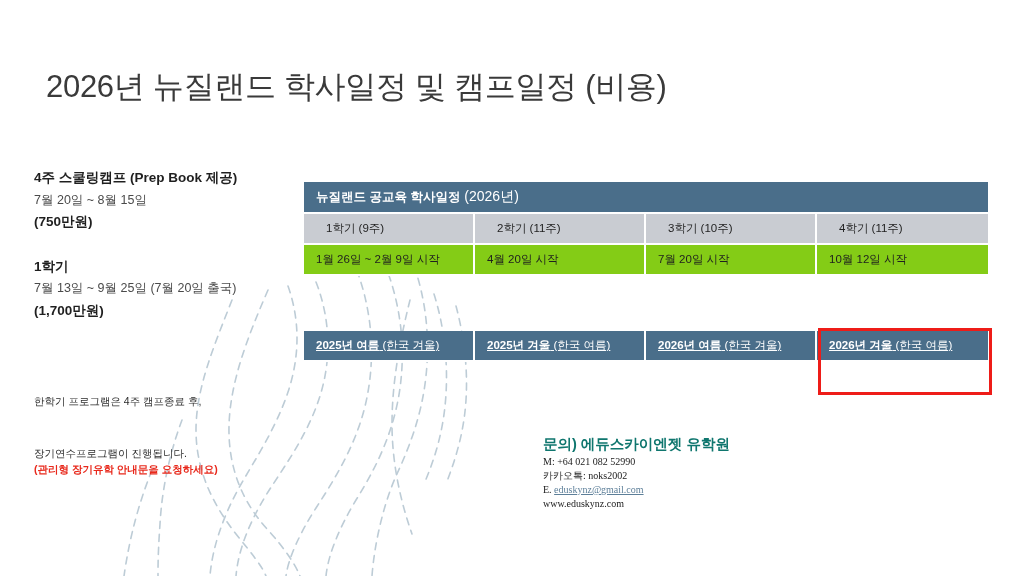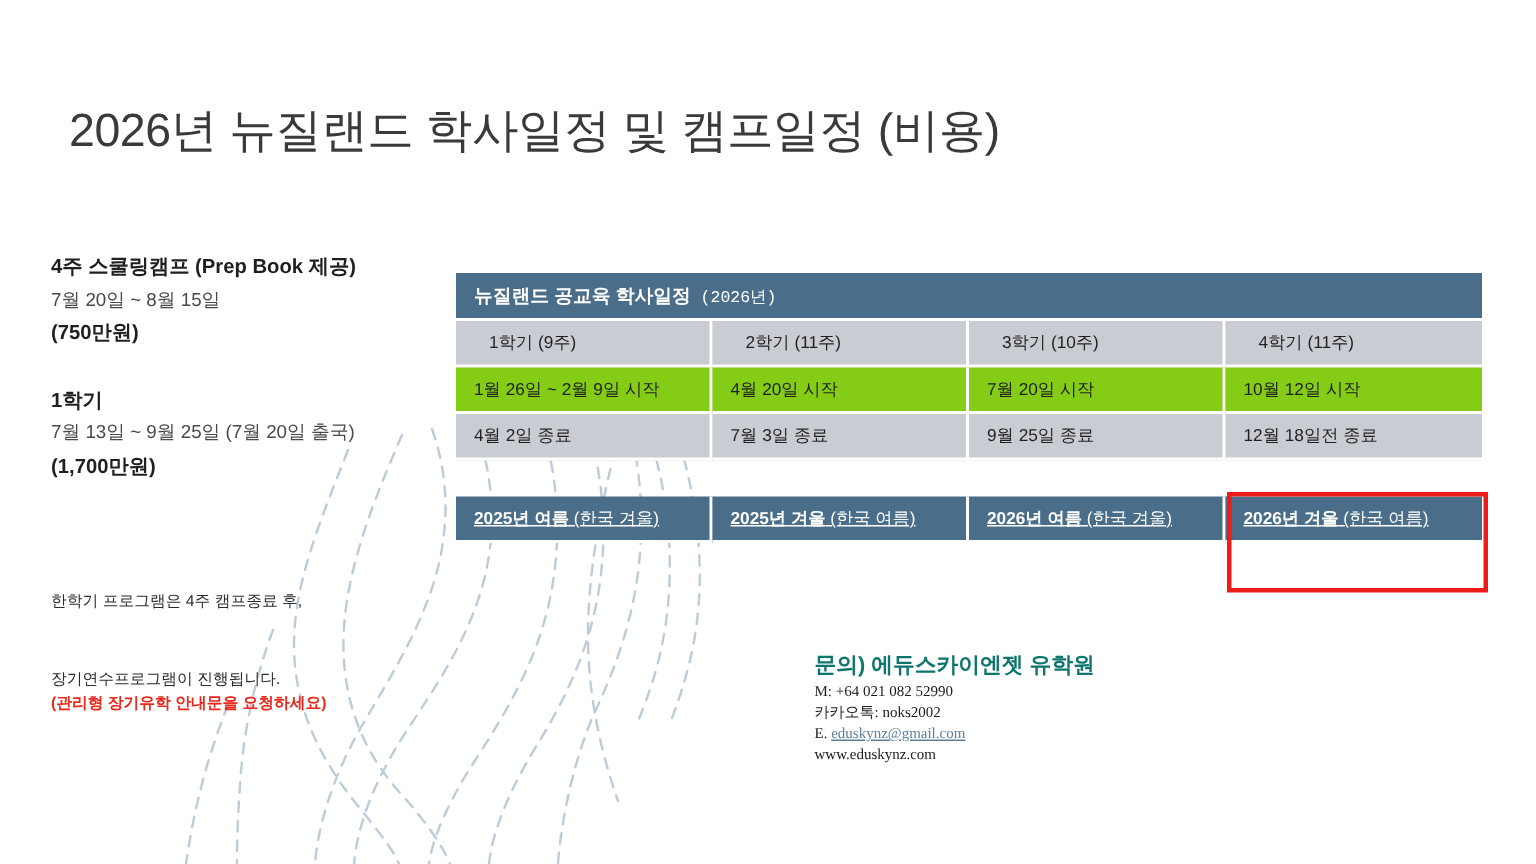--- a/index.html
+++ b/index.html
@@ -129,22 +129,21 @@
   .row-title th {
     background: #4a6e8a;
     color: #ffffff;
     height: 30px;
     font-size: 12.5px;
     font-weight: bold;
     border-bottom: 2px solid #ffffff;
   }
   .title-sub {
     font-weight: 400;
-    font-size: 11px;
-    font-family: Liberation Mono, monospace;
+    font-size: 14px;
   }
 
   .row-head td {
     background: #4a6e8a;
     color: #ffffff;
     height: 29px;
     font-weight: bold;
     font-size: 11.5px;
     text-decoration: underline;
   }
@@ -265,26 +264,20 @@
         <td><span>2학기</span><span class="sub"> (11주)</span></td>
         <td><span>3학기</span><span class="sub"> (10주)</span></td>
         <td><span>4학기</span><span class="sub"> (11주)</span></td>
       </tr>
       <tr class="row-light">
         <td>1월 26일 ~ 2월 9일 시작</td>
         <td>4월 20일 시작</td>
         <td>7월 20일 시작</td>
         <td>10월 12일 시작</td>
       </tr>
-      <tr class="row-dark">
-        <td>4월 2일 종료</td>
-        <td>7월 3일 종료</td>
-        <td>9월 25일 종료</td>
-        <td>12월 18일전 종료</td>
-      </tr>
     </tbody>
   </table>
 
   <table class="tbl" id="table-seasons">
     <colgroup>
       <col style="width:171px">
         <col style="width:171px">
         <col style="width:171px">
         <col style="width:171px">
     </colgroup>

